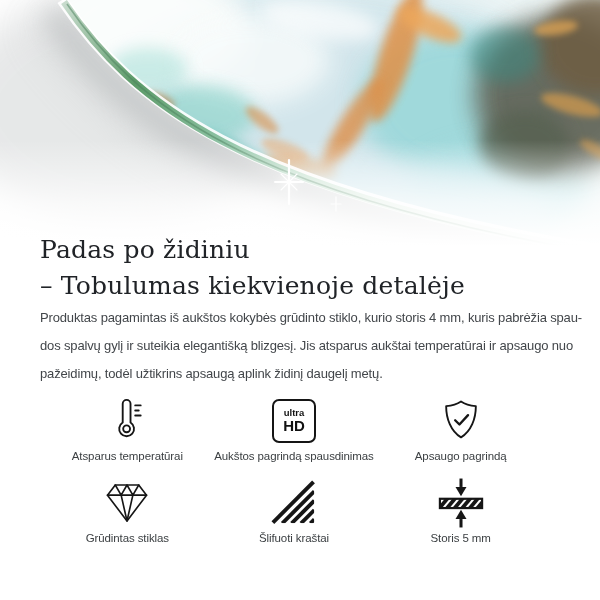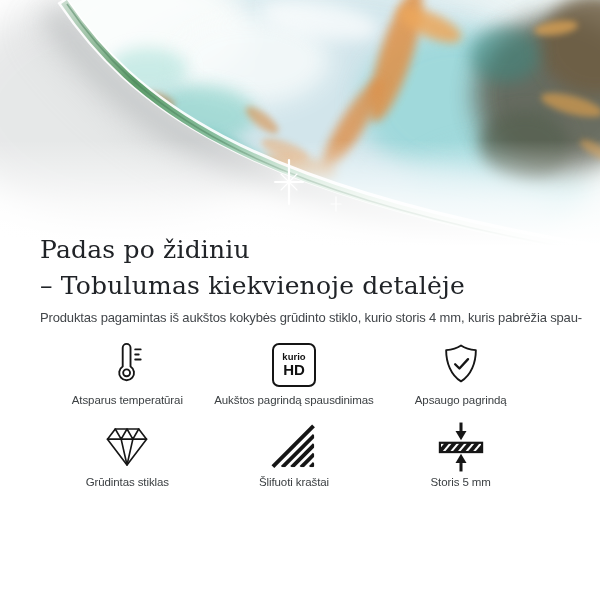--- a/index.html
+++ b/index.html
@@ -125,41 +125,43 @@
   </div>
 
   <div class="content">
     <h1>
       <span>Padas po židiniu</span><br>
       <span>– Tobulumas kiekvienoje detalėje</span>
     </h1>
 
     <div class="desc">
       <div class="line">Produktas pagamintas iš aukštos kokybės grūdinto stiklo, kurio storis 4 mm, kuris pabrėžia spau-</div>
+      <div class="line">dos spalvų gylį ir suteikia elegantišką blizgesį. Jis atsparus aukštai temperatūrai ir apsaugo nuo</div>
+      <div class="line">pažeidimų, todėl užtikrins apsaugą aplink židinį daugelį metų.</div>
     </div>
 
     <div class="features">
 
       <div class="feature">
         <div class="icon-box">
           <svg width="50" height="50" viewBox="0 0 64 64">
             <path class="ic" d="M26.5,10 a5,5 0 0 1 10,0 V34 a9.5,9.5 0 1 1 -10,0 Z"></path>
             <circle class="ic" cx="31.5" cy="42" r="4.4"></circle>
             <line class="ic" x1="42.5" y1="12" x2="49.5" y2="12"></line>
             <line class="ic" x1="42.5" y1="18.5" x2="47" y2="18.5"></line>
             <line class="ic" x1="42.5" y1="25" x2="49.5" y2="25"></line>
           </svg>
         </div>
         <div class="label">Atsparus temperatūrai</div>
       </div>
 
       <div class="feature">
         <div class="icon-box">
           <div class="uhd-box">
-            <span class="uhd-top">kurio</span>
+            <span class="uhd-top">ultra</span>
             <span class="uhd-bottom">HD</span>
           </div>
         </div>
         <div class="label">Aukštos pagrindą spausdinimas</div>
       </div>
 
       <div class="feature">
         <div class="icon-box">
           <svg width="50" height="50" viewBox="0 0 64 64">
             <path class="ic" d="M32 7 C37 10.5 44.5 12.5 51 13 C51 29 45 45 32 53 C19 45 13 29 13 13 C19.5 12.5 27 10.5 32 7 Z"></path>

